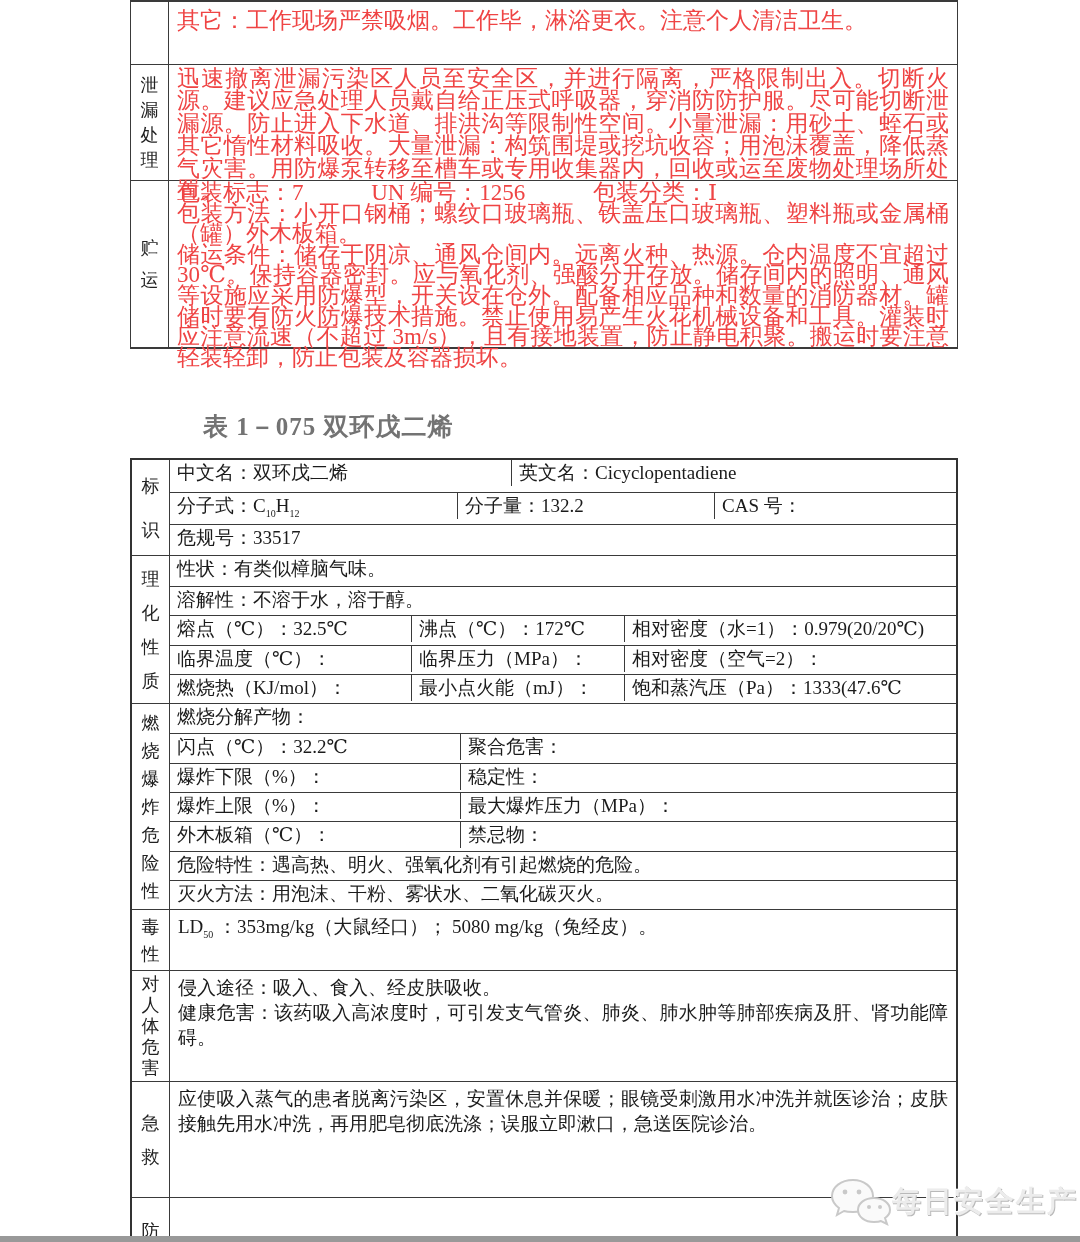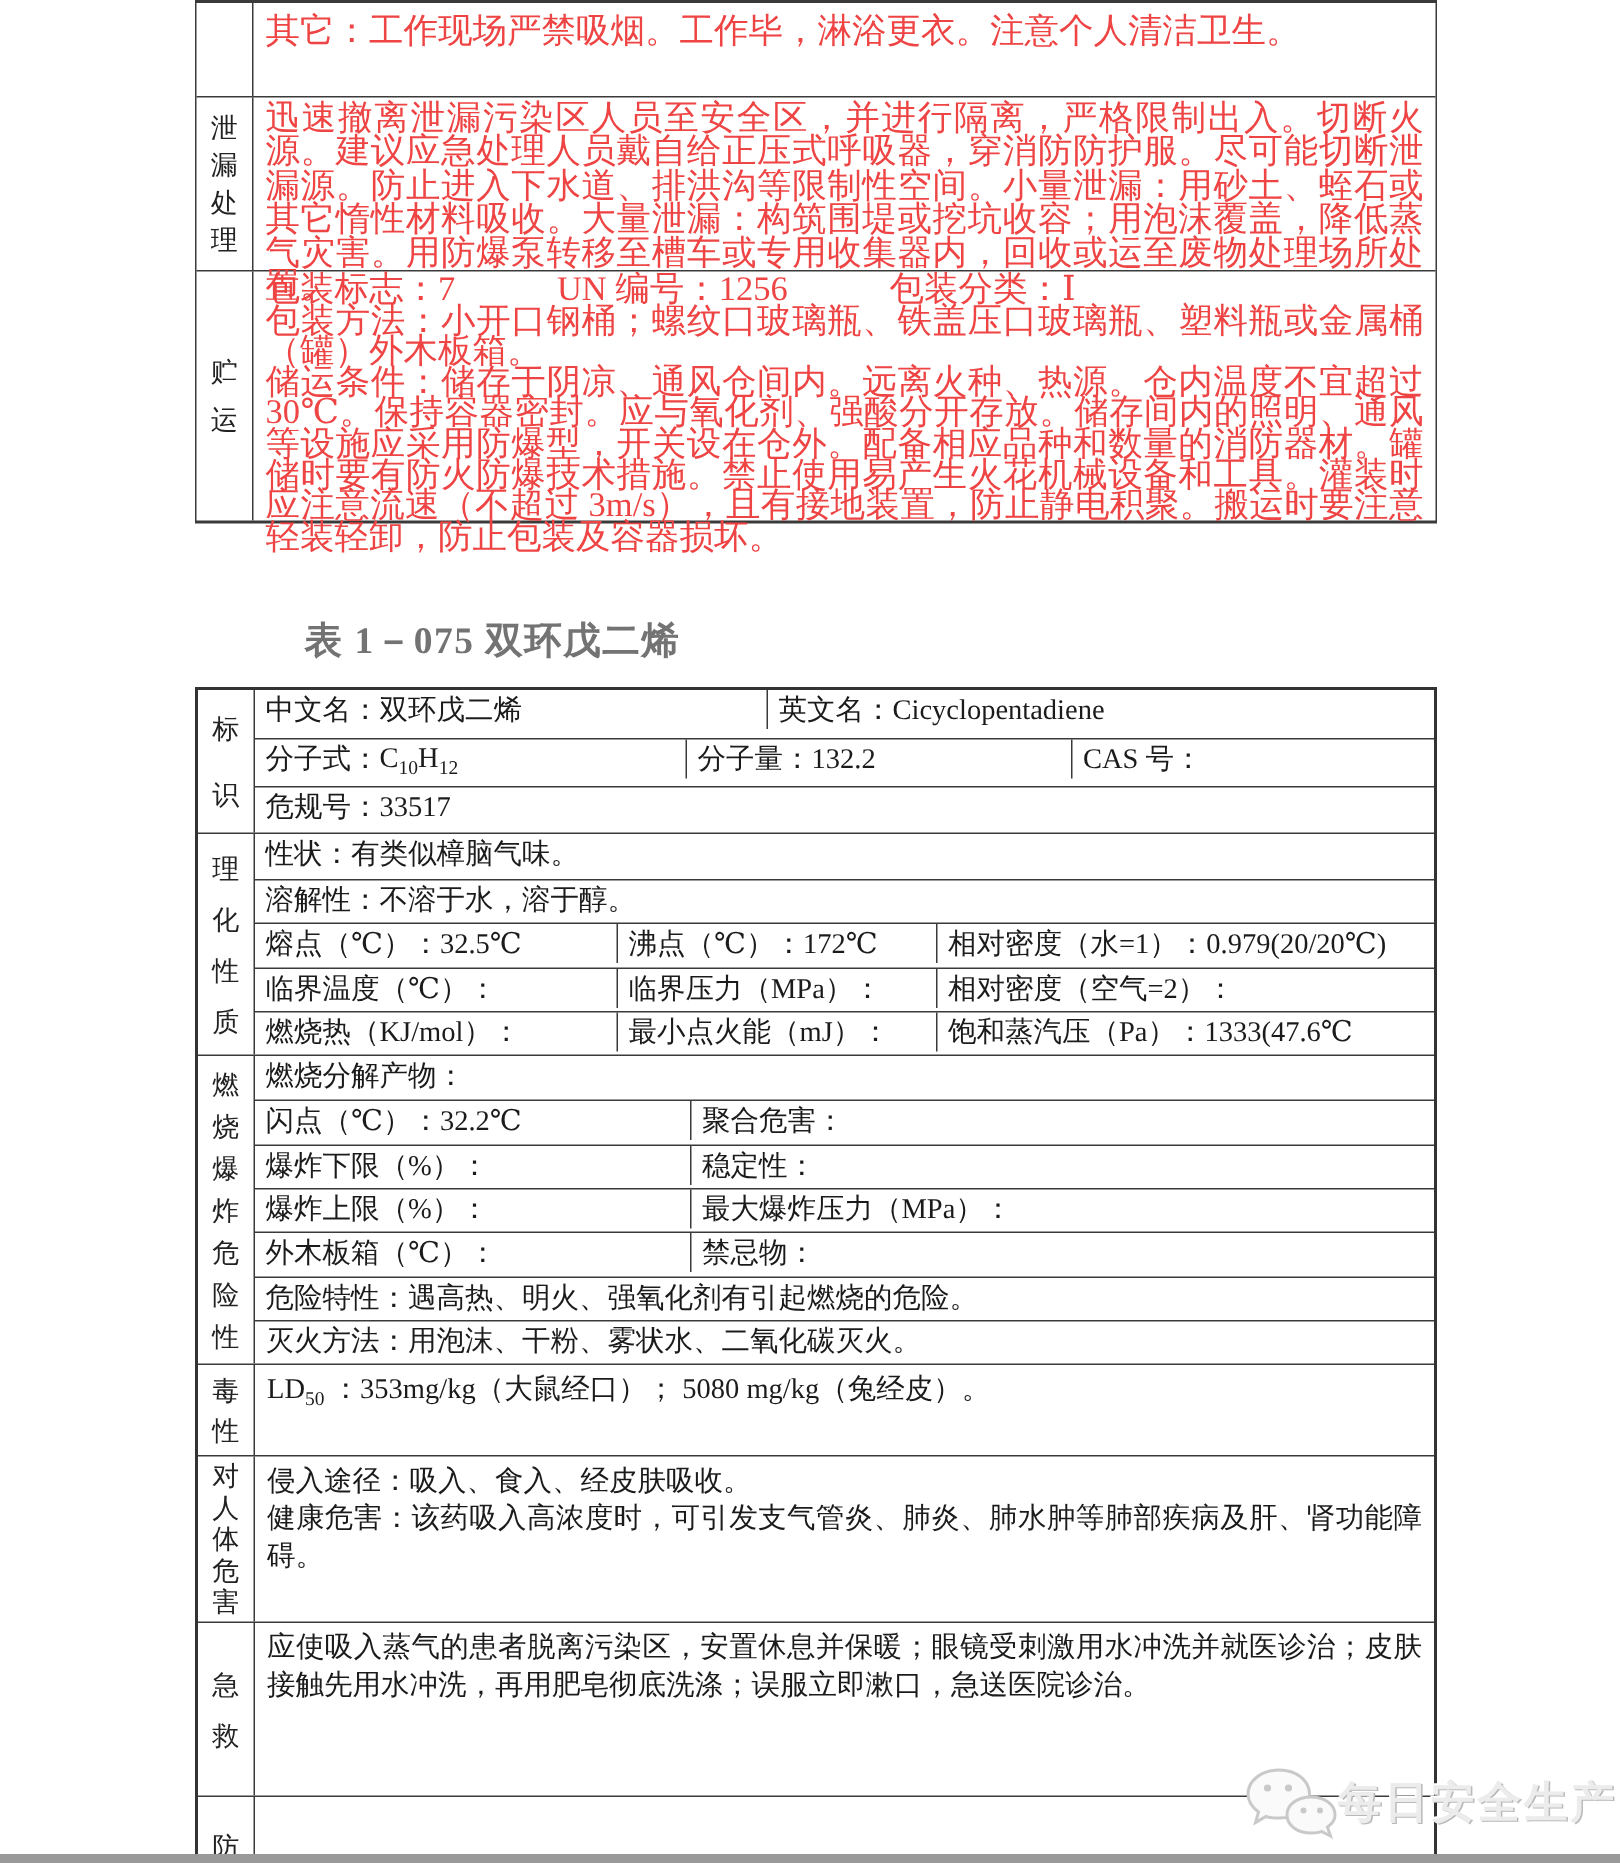--- a/index.html
+++ b/index.html
@@ -39,21 +39,21 @@
   .cell:last-child { border-right:none; flex:1 1 auto; }
   .h32 { height:32px; } .h31 { height:31px; } .h30 { height:30px; } .h29 { height:29px; }
   .w342 { flex:0 0 342px; } .w288 { flex:0 0 288px; } .w257 { flex:0 0 257px; }
   .w242 { flex:0 0 242px; } .w213 { flex:0 0 213px; } .w291 { flex:0 0 291px; }
   
   .content {
     flex:1 1 auto; min-width:0; padding:18px 8px; font-size:23px;
     line-height:22px; text-align:justify; color:#ef4444;
   }
   .content.top { align-self:stretch; }
-  sub { font-size:13px; line-height:0; }
+  sub { font-size:10px; line-height:0; }
   
   .r-other { height:62px; } .r-other .content { padding-top:7px; line-height:24px; }
   .r-leak { height:116px; } .r-leak .content { line-height:22.4px; padding-top:3px; }
   .r-store { height:167px; } .r-store .content { line-height:20.6px; padding-top:2px; }
   .pk-line span { display:inline-block; }
   .pk-line span + span { margin-left:62px; }
   
   .title {
     position:absolute; left:163px; top:410px;
     font-size:25px; font-weight:bold; letter-spacing:1px; color:#737373;margin-left:40px;

